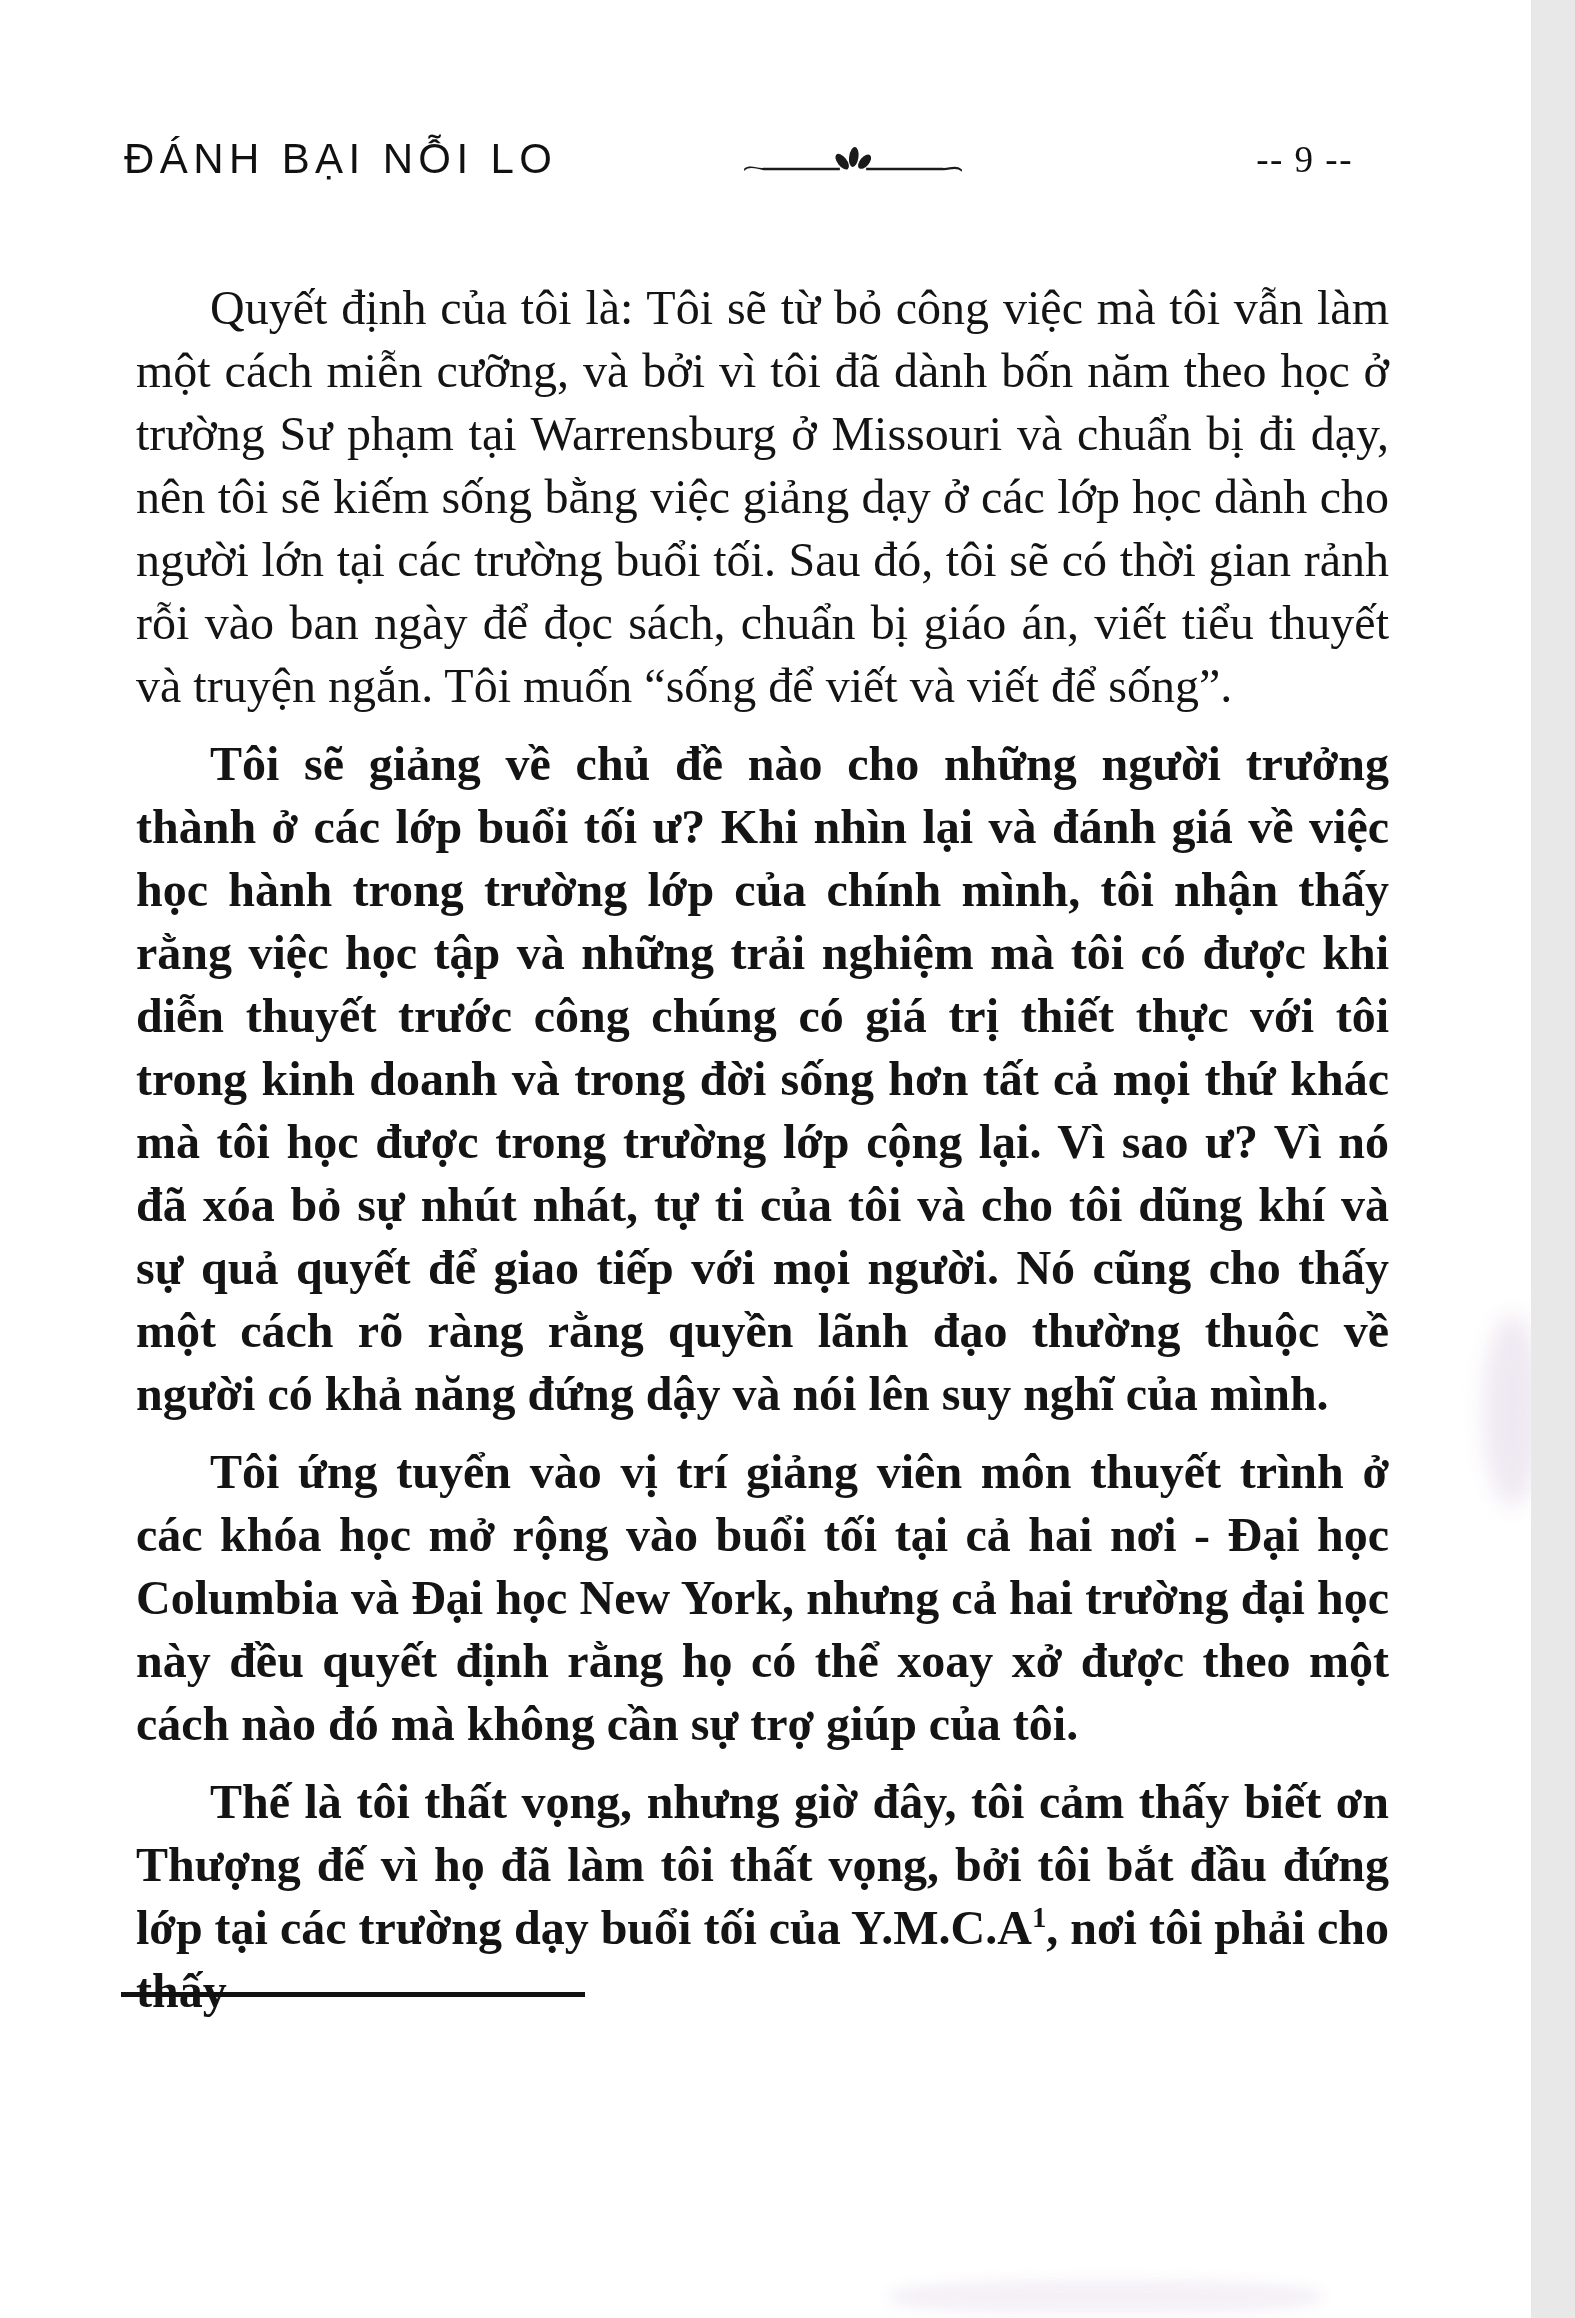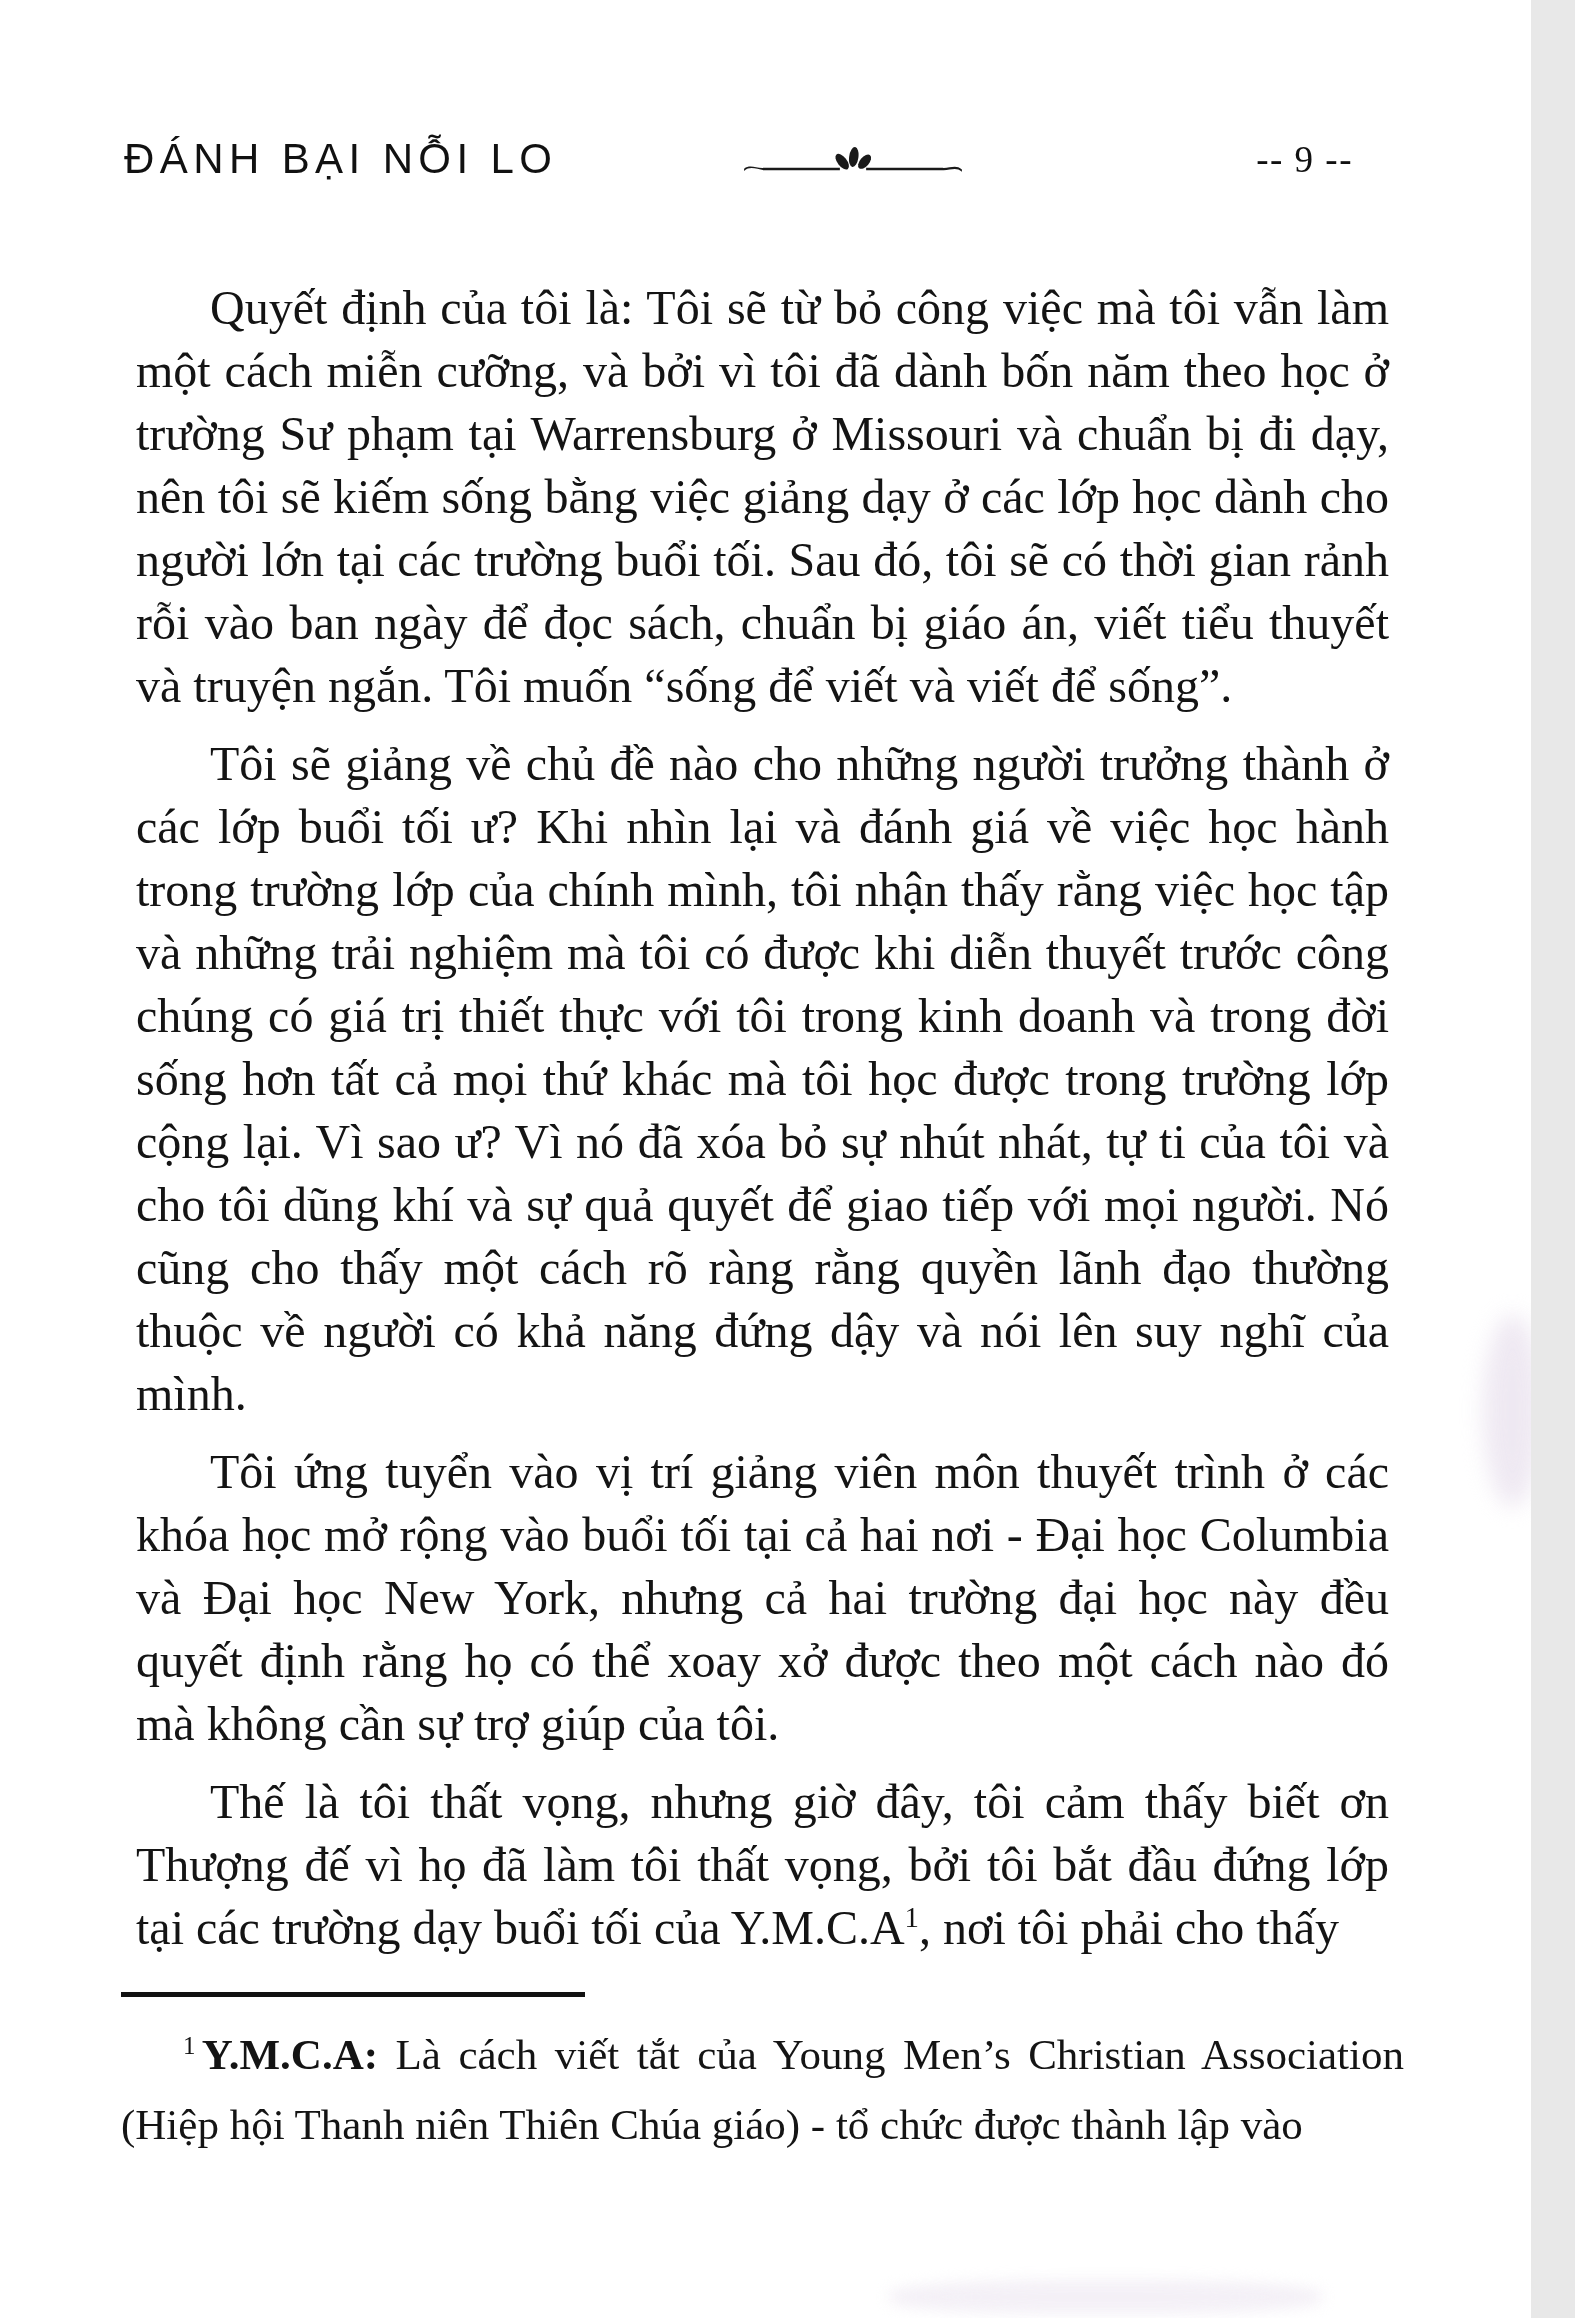--- a/index.html
+++ b/index.html
@@ -45,21 +45,21 @@
     position: absolute;
     top: 261px;
     left: 121px;
     width: 1283px;
     font-size: 48px;
     line-height: 63px;
     text-align: justify;
     color: #141414;
   }
   .body-text p { margin: 15px; text-indent: 74px; }
-  .body-text p + p { margin-top: 10.8px; }
+  .body-text p + p { margin-top: 10.8px; font-weight: bold; }
   .fn-ref {
     font-size: 60%;
     line-height: 0;
     vertical-align: super;
   }
 
   
   .footnote-rule {
     position: absolute;
     left: 121px;
@@ -136,21 +136,18 @@
 
   <main class="body-text">
     <p>Quyết định của tôi là: Tôi sẽ từ bỏ công việc mà tôi vẫn làm một cách miễn cưỡng, và bởi vì tôi đã dành bốn năm theo học ở trường Sư phạm tại Warrensburg ở Missouri và chuẩn bị đi dạy, nên tôi sẽ kiếm sống bằng việc giảng dạy ở các lớp học dành cho người lớn tại các trường buổi tối. Sau đó, tôi sẽ có thời gian rảnh rỗi vào ban ngày để đọc sách, chuẩn bị giáo án, viết tiểu thuyết và truyện ngắn. Tôi muốn “sống để viết và viết để sống”.</p>
     <p>Tôi sẽ giảng về chủ đề nào cho những người trưởng thành ở các lớp buổi tối ư? Khi nhìn lại và đánh giá về việc học hành trong trường lớp của chính mình, tôi nhận thấy rằng việc học tập và những trải nghiệm mà tôi có được khi diễn thuyết trước công chúng có giá trị thiết thực với tôi trong kinh doanh và trong đời sống hơn tất cả mọi thứ khác mà tôi học được trong trường lớp cộng lại. Vì sao ư? Vì nó đã xóa bỏ sự nhút nhát, tự ti của tôi và cho tôi dũng khí và sự quả quyết để giao tiếp với mọi người. Nó cũng cho thấy một cách rõ ràng rằng quyền lãnh đạo thường thuộc về người có khả năng đứng dậy và nói lên suy nghĩ của mình.</p>
     <p>Tôi ứng tuyển vào vị trí giảng viên môn thuyết trình ở các khóa học mở rộng vào buổi tối tại cả hai nơi - Đại học Columbia và Đại học New York, nhưng cả hai trường đại học này đều quyết định rằng họ có thể xoay xở được theo một cách nào đó mà không cần sự trợ giúp của tôi.</p>
     <p><span>Thế là tôi thất vọng, nhưng giờ đây, tôi cảm thấy biết ơn Thượng đế vì họ đã làm tôi thất vọng, bởi tôi bắt đầu đứng lớp tại các trường dạy buổi tối của Y.M.C.A</span><sup class="fn-ref">1</sup><span>, nơi tôi phải cho thấy</span></p>
   </main>
 
   <div class="footnote-rule"></div>
 
-  <aside class="footnote">
-    <p><sup>1</sup><b>Y.M.C.A:</b> <span>Là cách viết tắt của Young Men’s Christian Association (Hiệp hội Thanh niên Thiên Chúa giáo) - tổ chức được thành lập vào</span></p>
-  </aside>
 
   <div class="smudge-right"></div>
   <div class="smudge-bottom"></div>
 
 </div>
 
 
 </body></html>

